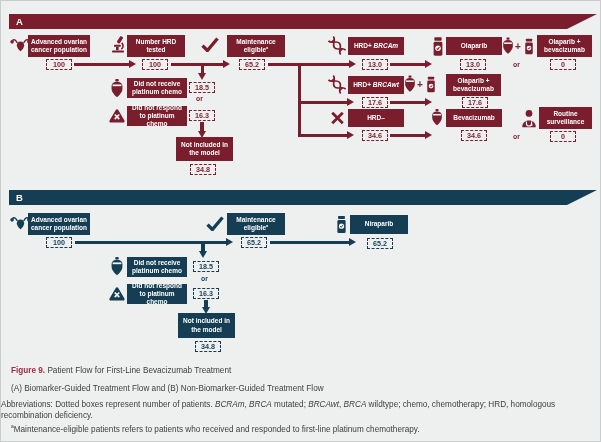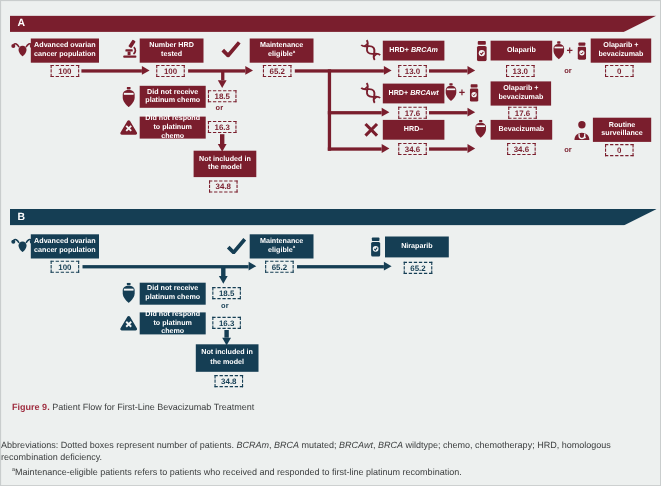--- a/index.html
+++ b/index.html
@@ -326,20 +326,21 @@
   <div class="nb fb" style="left:126px;top:283px;width:60px;height:20px;">Did not respond to platinum chemo</div>
   <div class="val vb" style="left:192px;top:287px;">16.3</div>
   <div class="vl cb-bg" style="left:203.4px;top:299px;height:7px;"></div>
   <div class="ad cb" style="left:200.6px;top:306px;"></div>
   <div class="nb fb" style="left:177px;top:312px;width:57px;height:25px;">Not included in the model</div>
   <div class="val vb" style="left:194px;top:340px;">34.8</div>
 
   <div class="cap" style="left:10px;top:364px;">
     <span class="figlab">Figure 9.</span><span> Patient Flow for First-Line Bevacizumab Treatment</span>
   </div>
+  <div class="cap" style="left:10px;top:382px;">(A) Biomarker-Guided Treatment Flow and (B) Non-Biomarker-Guided Treatment Flow</div>
   <div class="cap" style="left:0;top:398px;width:586px;">
     <span>Abbreviations: Dotted boxes represent number of patients. </span><span class="it">BCRAm</span><span>, </span><span class="it">BRCA</span><span> mutated; </span><span class="it">BRCAwt</span><span>, </span><span class="it">BRCA</span><span> wildtype; chemo, chemotherapy; HRD, homologous recombination deficiency.</span>
   </div>
   <div class="cap" style="left:10px;top:423px;">
-    <sup>a</sup><span>Maintenance-eligible patients refers to patients who received and responded to first-line platinum recombination.</span>
+    <sup>a</sup><span>Maintenance-eligible patients refers to patients who received and responded to first-line platinum chemotherapy.</span>
   </div>
 
 </div>
 
 </body></html>

